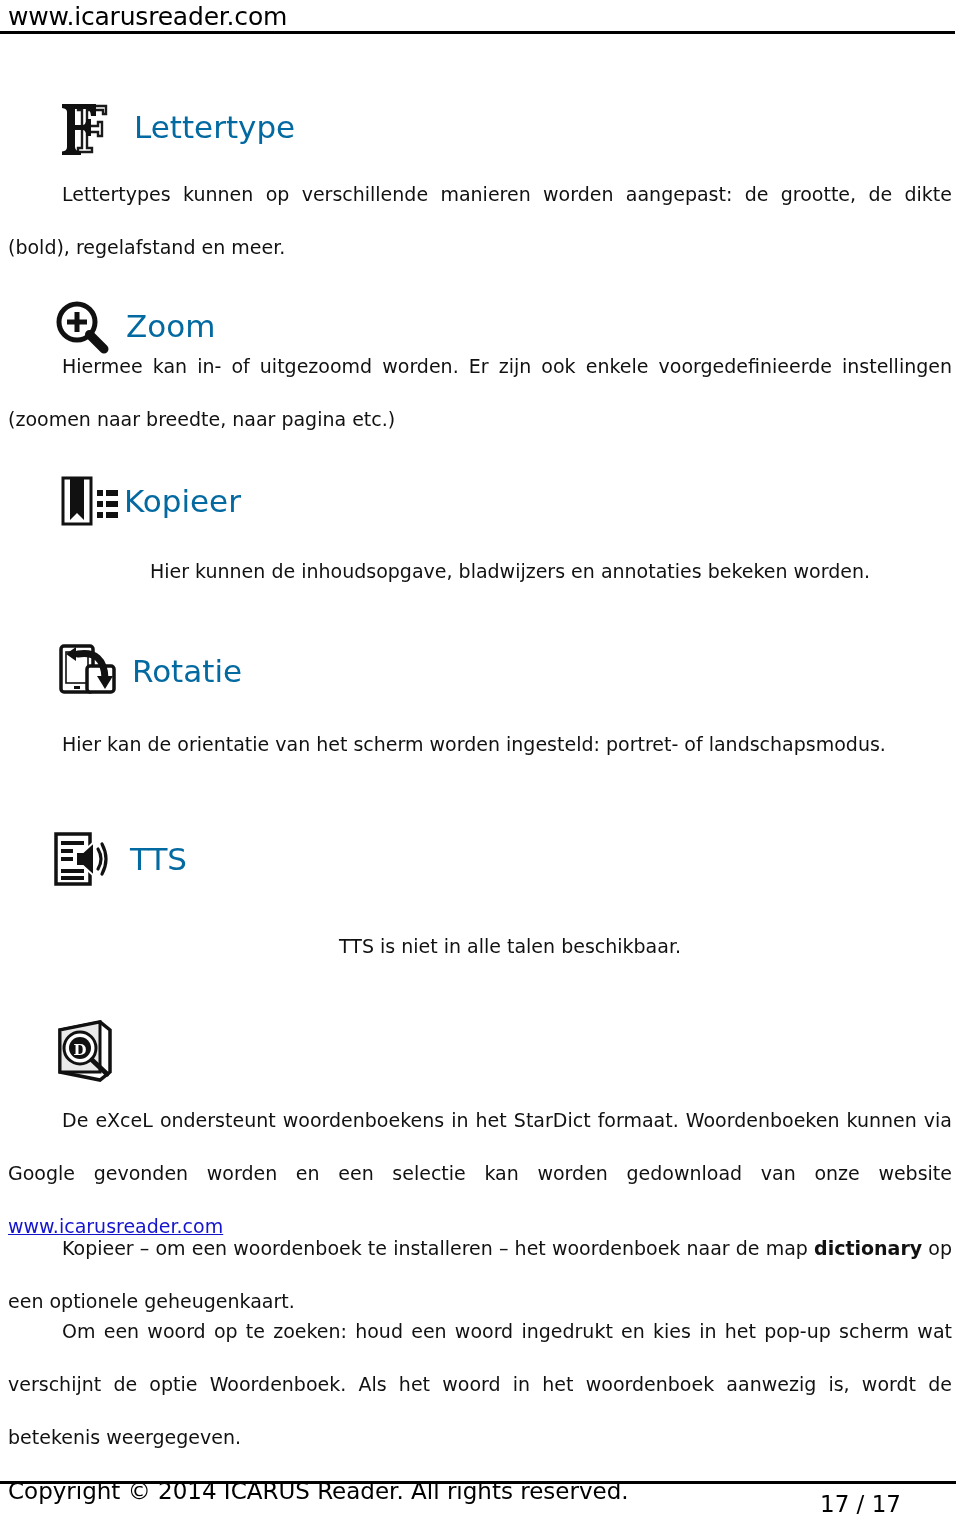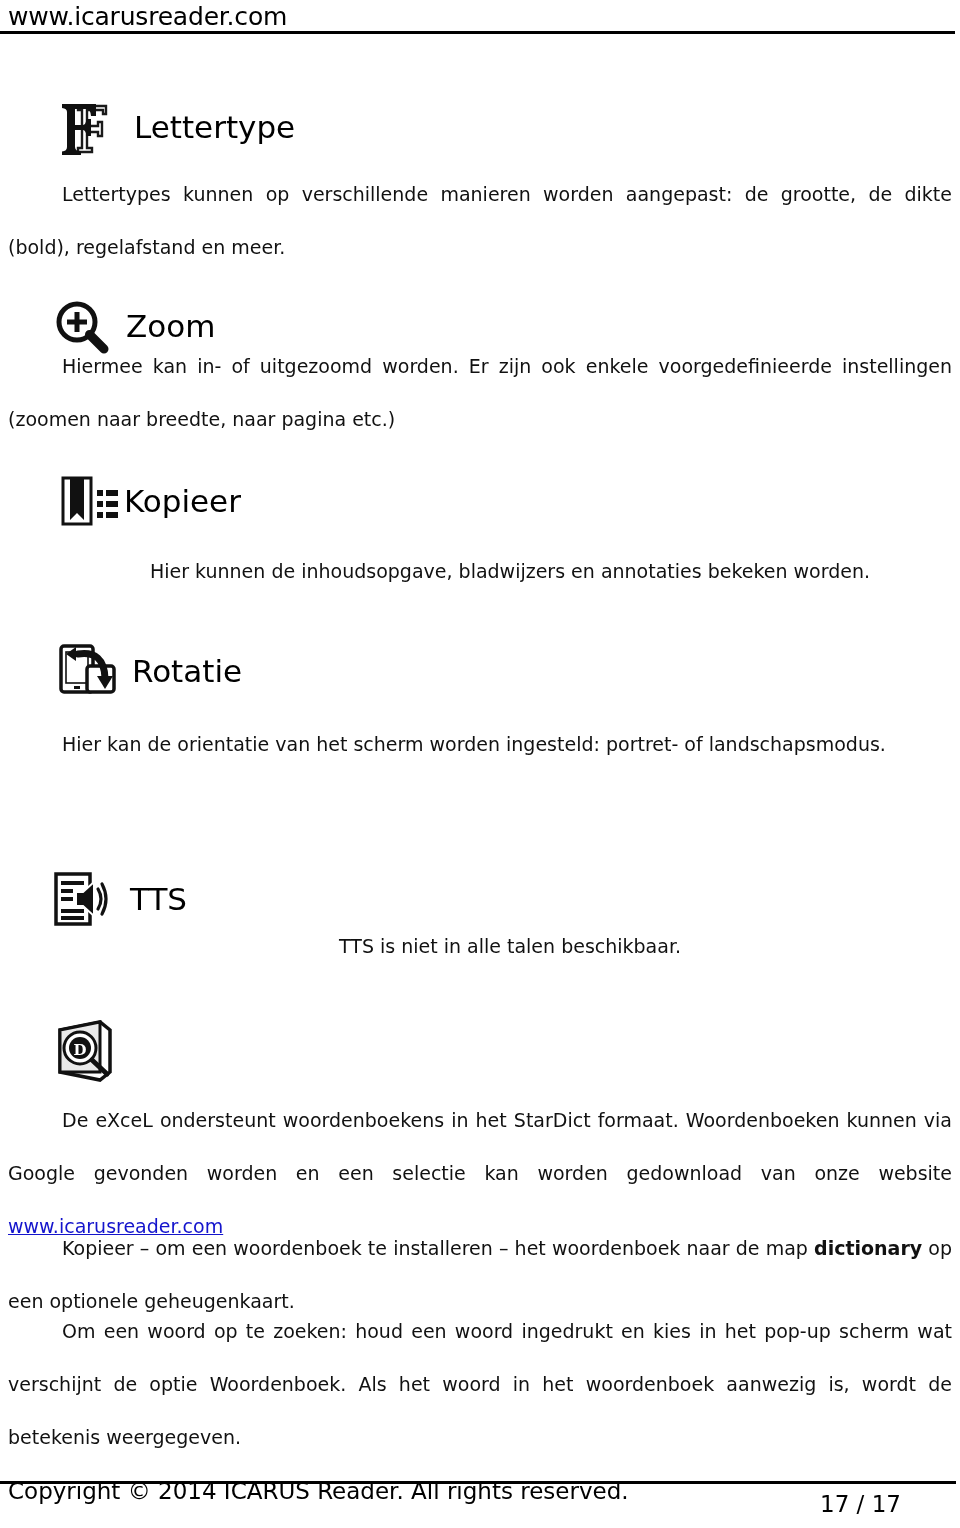--- a/index.html
+++ b/index.html
@@ -55,21 +55,21 @@
     position: absolute;
     left: 0;
     display: flex;
     align-items: center;
   }
   .heading-text {
     font-size: 31px;
     line-height: 34px;
     font-weight: normal;
     white-space: nowrap;
-    color: #000000;
+    color: #0369a1;
   }
 
   .icon {
     display: inline-block;
     position: relative;
     flex: 0 0 auto;
   }
 
   p.para {
     position: absolute;
@@ -204,21 +204,21 @@
         </svg>
       </span>
       <span class="heading-text" style="margin-left:14px;text-align:right;">Rotatie</span>
     </div>
 
     <p class="para indent" style="top:718px; width:944px;">Hier kan de orientatie van het scherm worden ingesteld: portret- of landschapsmodus.</p>
   </div>
 
   <div class="section" style="top:0;">
 
-    <div class="heading-row" style="left:50px; top:868px;">
+    <div class="heading-row" style="left:50px; top:828px;">
       <span class="icon">
         <svg class="ico-svg" width="62" height="62" viewBox="0 0 62 62">
 
           <rect x="6" y="6" width="34" height="50" fill="#ffffff" stroke="#111" stroke-width="3.5"></rect>
           <rect x="11" y="13" width="23" height="4" fill="#111"></rect>
           <rect x="11" y="21" width="12" height="4" fill="#111"></rect>
           <rect x="11" y="29" width="12" height="4" fill="#111"></rect>
           <rect x="11" y="41" width="23" height="4" fill="#111"></rect>
           <rect x="11" y="48" width="23" height="4" fill="#111"></rect>
 

